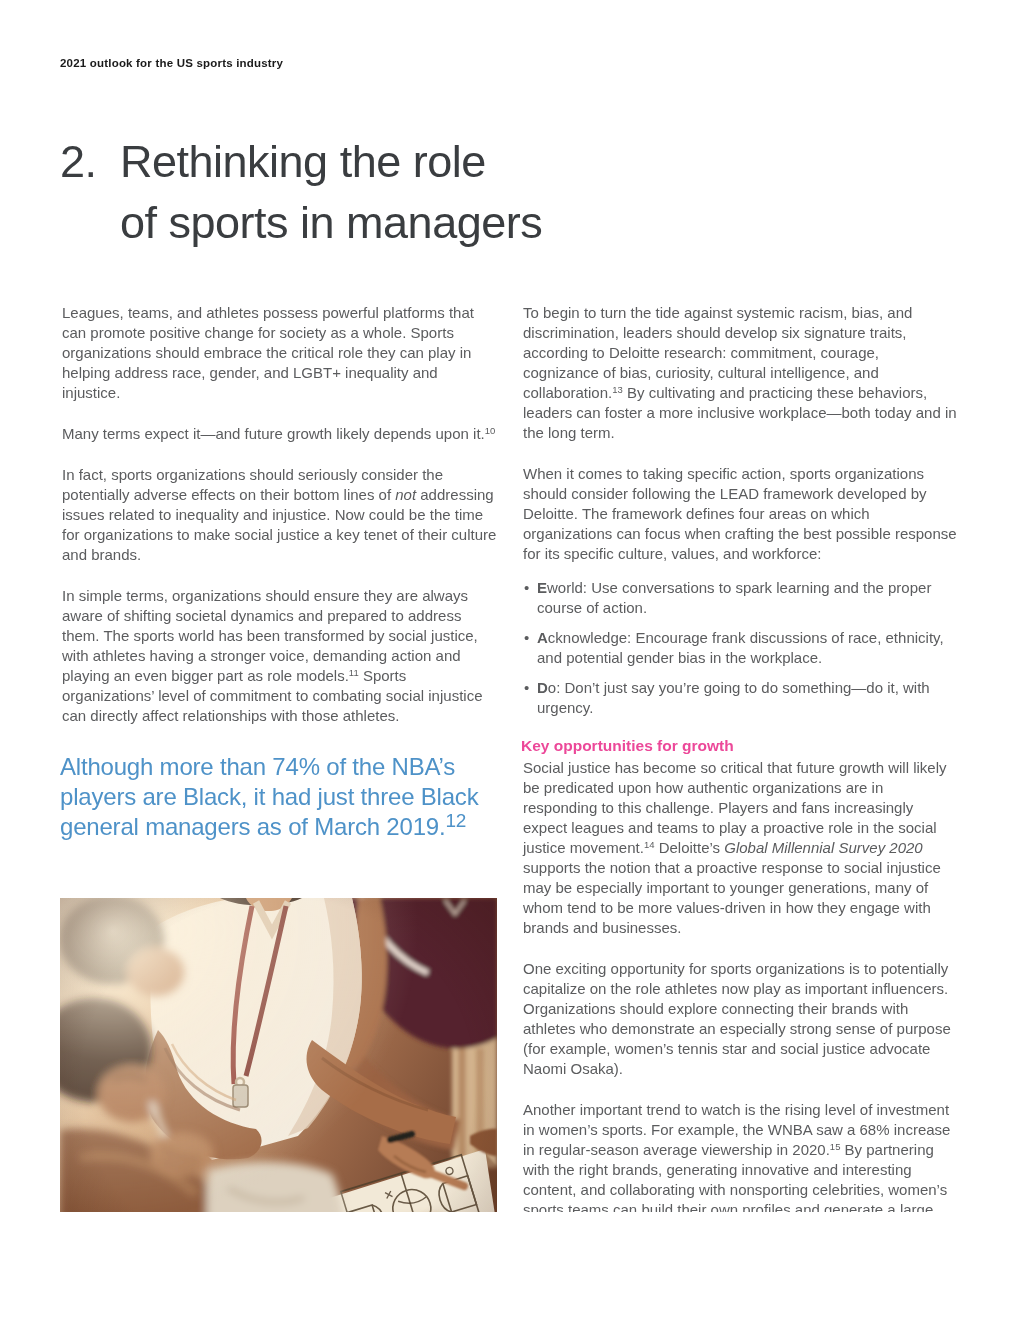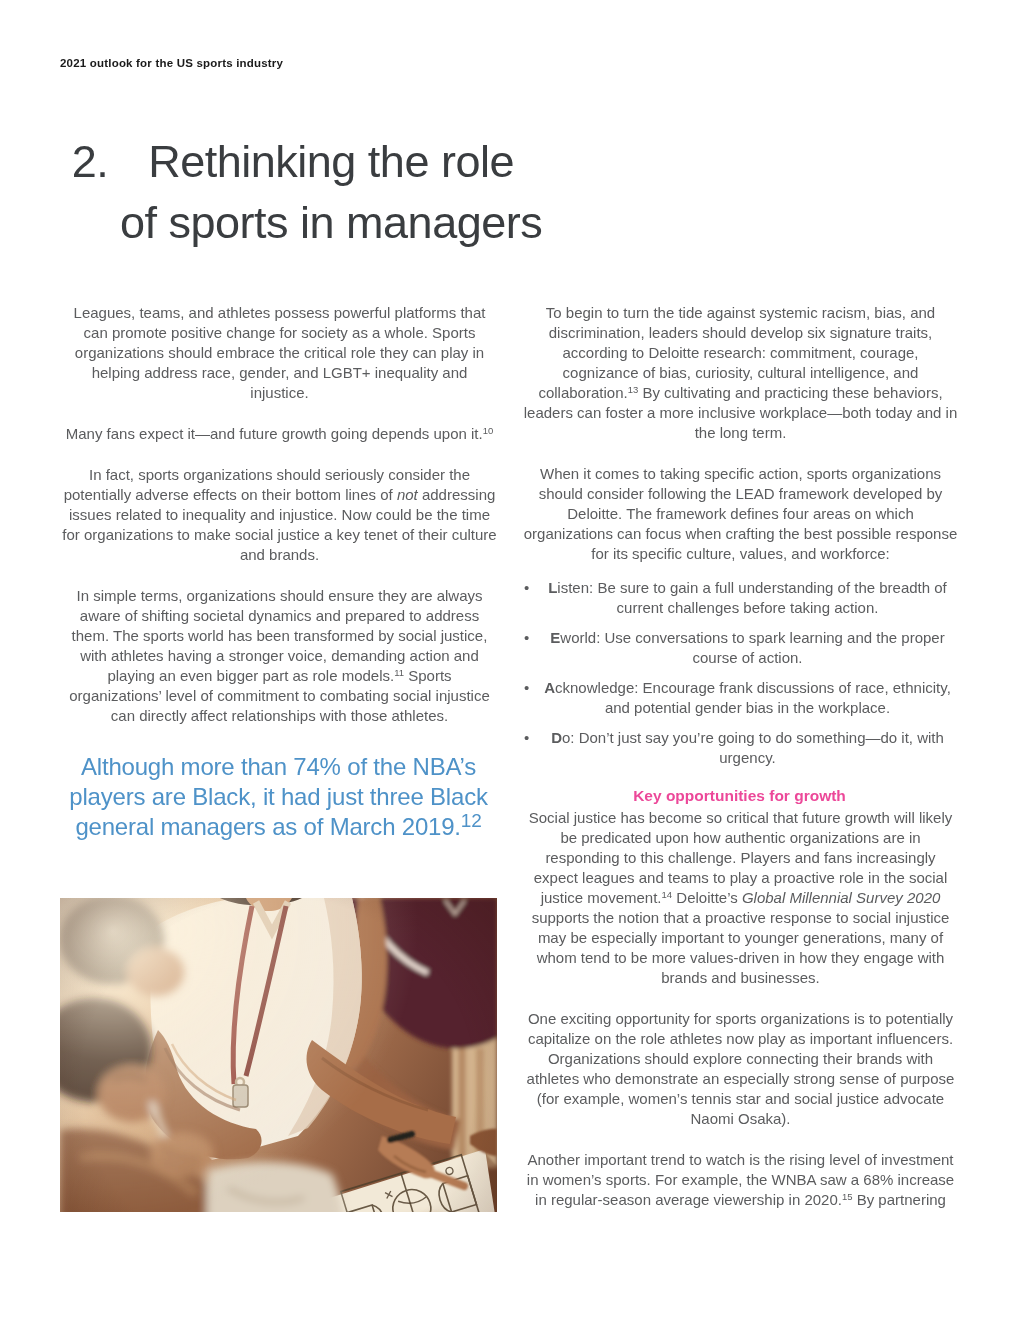--- a/index.html
+++ b/index.html
@@ -3,21 +3,20 @@
 <meta charset="utf-8">
 <style>
   html, body { margin: 0; padding: 0; background: #ffffff; }
   .page {
     position: relative;
     width: 1020px;
     height: 1212px;
     background: #ffffff;
     font-family: "Liberation Sans", sans-serif;
     overflow: hidden;
-    text-align: center;
   }
   .report-header {
     position: absolute;
     left: 60px;
     top: 57px;
     font-size: 11.5px;
     font-weight: bold;
     letter-spacing: 0.2px;
     color: #1a1a1a;
   }
@@ -121,21 +120,21 @@
       <div>Rethinking the role</div>
       <div>of sports in managers</div>
     </div>
   </div>
 
   <div class="columns">
 
     <div class="col">
       <p class="body-text"><span>Leagues, teams, and athletes possess powerful platforms that can promote positive change for society as a whole. Sports organizations should embrace the critical role they can play in helping address race, gender, and LGBT+ inequality and injustice.</span></p>
 
-      <p class="body-text"><span>Many fans expect it—and future growth going depends upon it.</span><span class="sup">10</span></p>
+      <p class="body-text"><span>Many terms expect it—and future growth likely depends upon it.</span><span class="sup">10</span></p>
 
       <p class="body-text"><span>In fact, sports organizations should seriously consider the potentially adverse effects on their bottom lines of </span><em>not</em><span> addressing issues related to inequality and injustice. Now could be the time for organizations to make social justice a key tenet of their culture and brands.</span></p>
 
       <p class="body-text"><span>In simple terms, organizations should ensure they are always aware of shifting societal dynamics and prepared to address them. The sports world has been transformed by social justice, with athletes having a stronger voice, demanding action and playing an even bigger part as role models.</span><span class="sup">11</span><span> Sports organizations’ level of commitment to combating social injustice can directly affect relationships with those athletes.</span></p>
 
       <div class="pull-quote"><span>Although more than 74% of the NBA’s players are Black, it had just three Black general managers as of March 2019.</span><span class="sup">12</span></div>
 
       <figure class="photo-figure">
         <svg viewBox="0 0 437 412" width="437" height="412" xmlns="http://www.w3.org/2000/svg">
           <defs>
@@ -249,21 +248,20 @@
         </svg>
       </figure>
     </div>
 
     <div class="col">
       <p class="body-text"><span>To begin to turn the tide against systemic racism, bias, and discrimination, leaders should develop six signature traits, according to Deloitte research: commitment, courage, cognizance of bias, curiosity, cultural intelligence, and collaboration.</span><span class="sup">13</span><span> By cultivating and practicing these behaviors, leaders can foster a more inclusive workplace—both today and in the long term.</span></p>
 
       <p class="body-text" style="margin-bottom:14px;"><span>When it comes to taking specific action, sports organizations should consider following the LEAD framework developed by Deloitte. The framework defines four areas on which organizations can focus when crafting the best possible response for its specific culture, values, and workforce:</span></p>
 
       <ul class="lead-list">
-        <li><span class="lead-letter">L</span><span>isten: Be sure to gain a full understanding of the breadth of current challenges before taking action.</span></li>
         <li><span class="lead-letter">E</span><span>world: Use conversations to spark learning and the proper course of action.</span></li>
         <li><span class="lead-letter">A</span><span>cknowledge: Encourage frank discussions of race, ethnicity, and potential gender bias in the workplace.</span></li>
         <li><span class="lead-letter">D</span><span>o: Don’t just say you’re going to do something—do it, with urgency.</span></li>
       </ul>
 
       <h3 class="growth-heading">Key opportunities for growth</h3>
 
       <p class="body-text"><span>Social justice has become so critical that future growth will likely be predicated upon how authentic organizations are in responding to this challenge. Players and fans increasingly expect leagues and teams to play a proactive role in the social justice movement.</span><span class="sup">14</span><span> Deloitte’s </span><em>Global Millennial Survey 2020</em><span> supports the notion that a proactive response to social injustice may be especially important to younger generations, many of whom tend to be more values-driven in how they engage with brands and businesses.</span></p>
 
       <p class="body-text"><span>One exciting opportunity for sports organizations is to potentially capitalize on the role athletes now play as important influencers. Organizations should explore connecting their brands with athletes who demonstrate an especially strong sense of purpose (for example, women’s tennis star and social justice advocate Naomi Osaka).</span></p>

